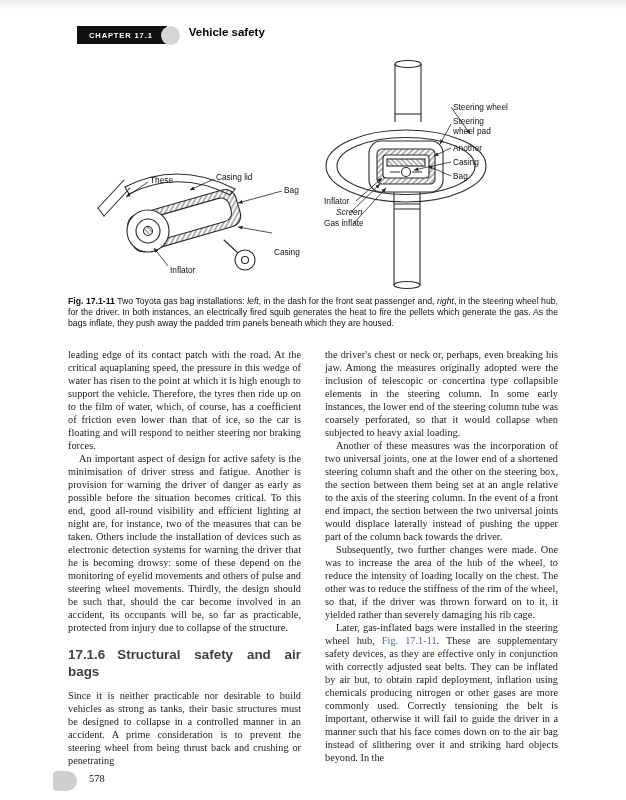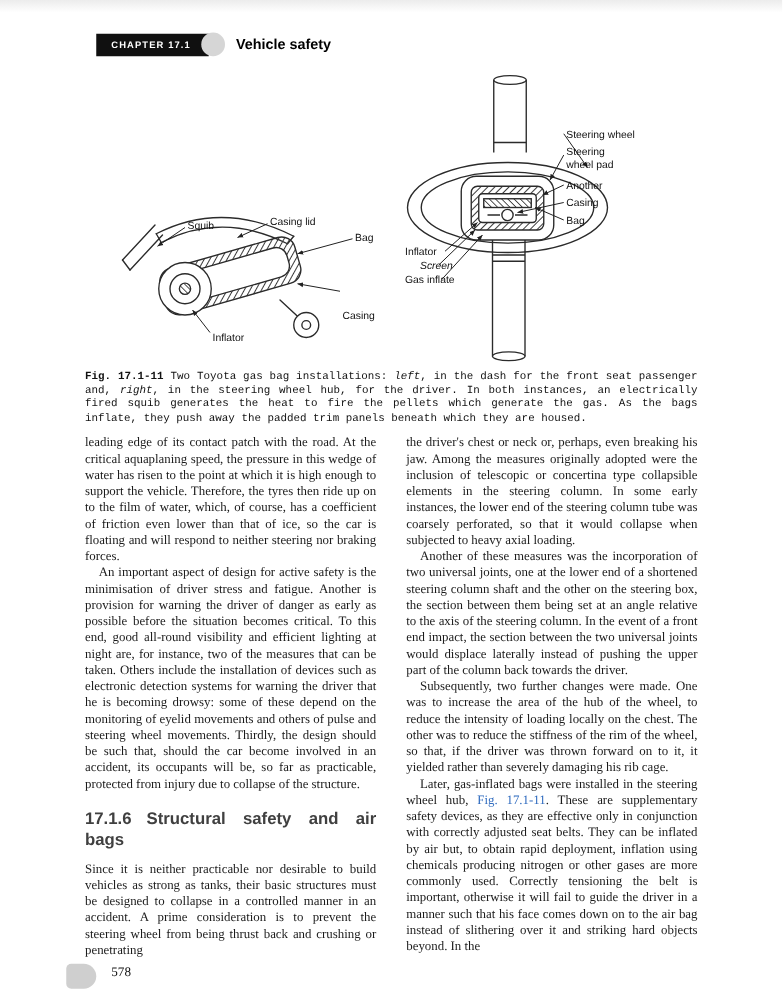--- a/index.html
+++ b/index.html
@@ -5,21 +5,21 @@
   * { box-sizing: border-box; margin: 0; padding: 0; }
   html, body { margin: 0; background: #ffffff; }
   .page {
     position: relative; width: 626px; height: 800px; background: #ffffff;
     overflow: hidden; font-family: "Liberation Serif", serif; color: #1b1b1b;
   }
   .top-edge { position: absolute; top: 0; left: 0; width: 100%; height: 10px;
     background: linear-gradient(#ececec, #ffffff); }
 
   
-  .chapter-header { position: absolute; top: 26px; left: 65px; display: flex; align-items: center; padding-left: 12px; }
+  .chapter-header { position: absolute; top: 26px; left: 65px; display: flex; align-items: flex-start; padding-left: 12px; }
   .chapter-bar {
     background: #101010; color: #ffffff; font-family: "Liberation Sans", sans-serif;
     font-weight: bold; font-size: 7.5px; letter-spacing: 0.9px;
     height: 18px; display: flex; align-items: center; padding: 0 14px 0 12px;
   }
   .chapter-dot { width: 19px; height: 19px; border-radius: 50%; background: #d6d6d6; margin-left: -6px; }
   .chapter-title { font-family: "Liberation Sans", sans-serif; font-weight: bold;
     font-size: 11.5px; color: #000; margin-left: 9px; }
 
   
@@ -27,21 +27,21 @@
   .figure-art svg { position: absolute; top: 0; left: 0; }
   .fig-label {
     position: absolute; font-family: "Liberation Sans", sans-serif;
     font-size: 8.3px; line-height: 9.6px; color: #111; white-space: nowrap;
   }
   .fig-label.wrap { white-space: normal; }
 
   
   .caption {
     position: absolute; top: 296px; left: 68px; width: 490px;
-    font-family: Liberation Mono, monospace; font-size: 8.7px; line-height: 11.2px;
+    font-family: Liberation Sans, sans-serif; font-size: 8.7px; line-height: 11.2px;
     text-align: justify; color: #111;
   }
   .caption b { font-weight: bold; }
   .caption i { font-style: italic; }
 
   
   .columns { position: absolute; top: 348px; left: 68px; width: 490px; display: flex; gap: 24px; justify-content: flex-end; }
   .col { width: 233px; font-size: 10.3px; line-height: 13px; text-align: justify; }
   .col p { margin: 0; }
   p.indent { text-indent: 11px; }
@@ -133,21 +133,21 @@
         <path d="M383,68 L372,88" marker-end="url(#arr)"></path>
         <path d="M383,92 L366,100" marker-end="url(#arr)"></path>
         <path d="M383,106 L346,114" marker-end="url(#arr)"></path>
         <path d="M383,120 L360,110" marker-end="url(#arr)"></path>
         <path d="M288,145 L314,122" marker-end="url(#arr)"></path>
         <path d="M283,156 L312,128" marker-end="url(#arr)"></path>
         <path d="M285,168 L318,132" marker-end="url(#arr)"></path>
       </g>
     </svg>
 
-    <div class="fig-label" style="left:82px; top:120px;">Squib</div>
+    <div class="fig-label" style="left:82px; top:120px;">These</div>
     <div class="fig-label" style="left:148px; top:117px;">Casing lid</div>
     <div class="fig-label" style="left:216px; top:130px;">Bag</div>
     <div class="fig-label" style="left:206px; top:172px;margin-top:20px;">Casing</div>
     <div class="fig-label" style="left:102px; top:210px;">Inflator</div>
     <div class="fig-label" style="left:385px; top:47px;">Steering wheel</div>
     <div class="fig-label wrap" style="left:385px; top:61px; width:46px;">Steering wheel pad</div>
     <div class="fig-label" style="left:385px; top:88px;">Another</div>
     <div class="fig-label" style="left:385px; top:102px;">Casing</div>
     <div class="fig-label" style="left:385px; top:116px;">Bag</div>
     <div class="fig-label" style="left:256px; top:141px;">Inflator</div>

